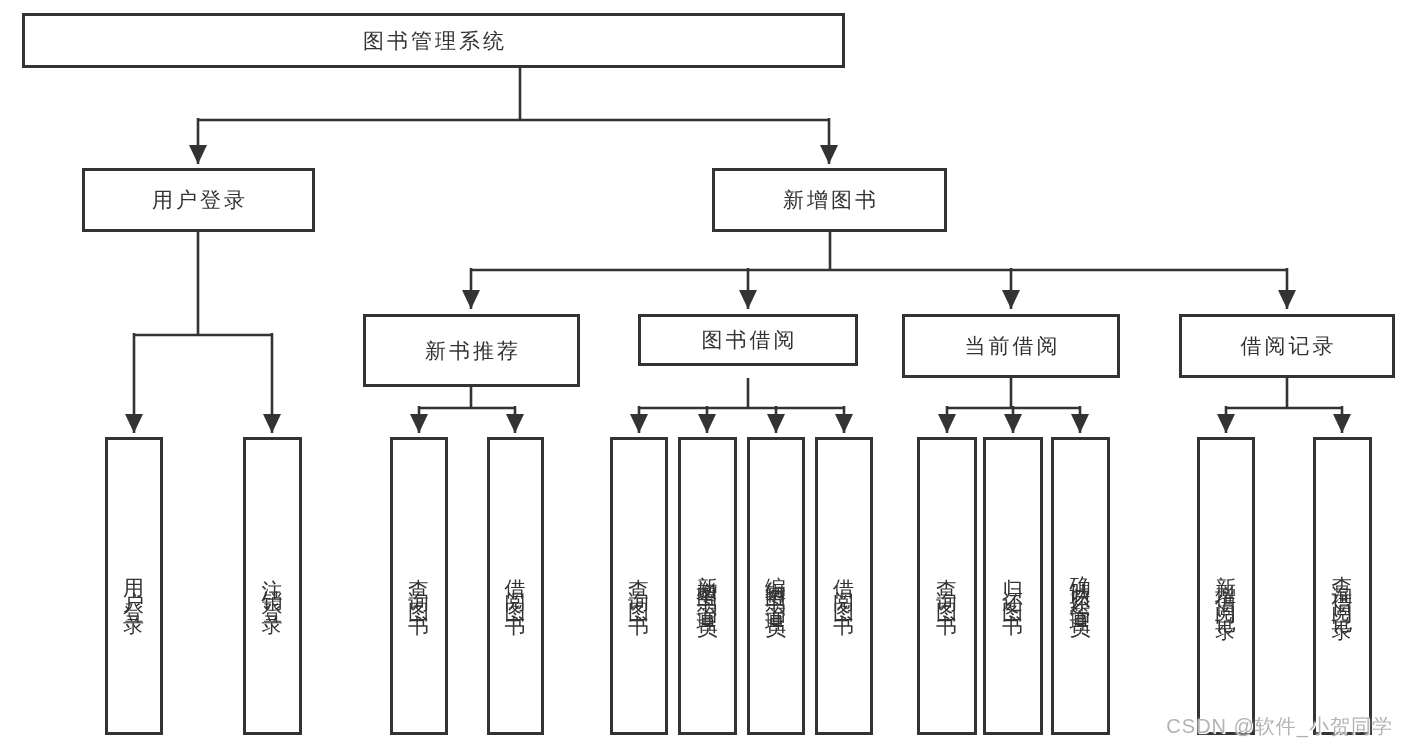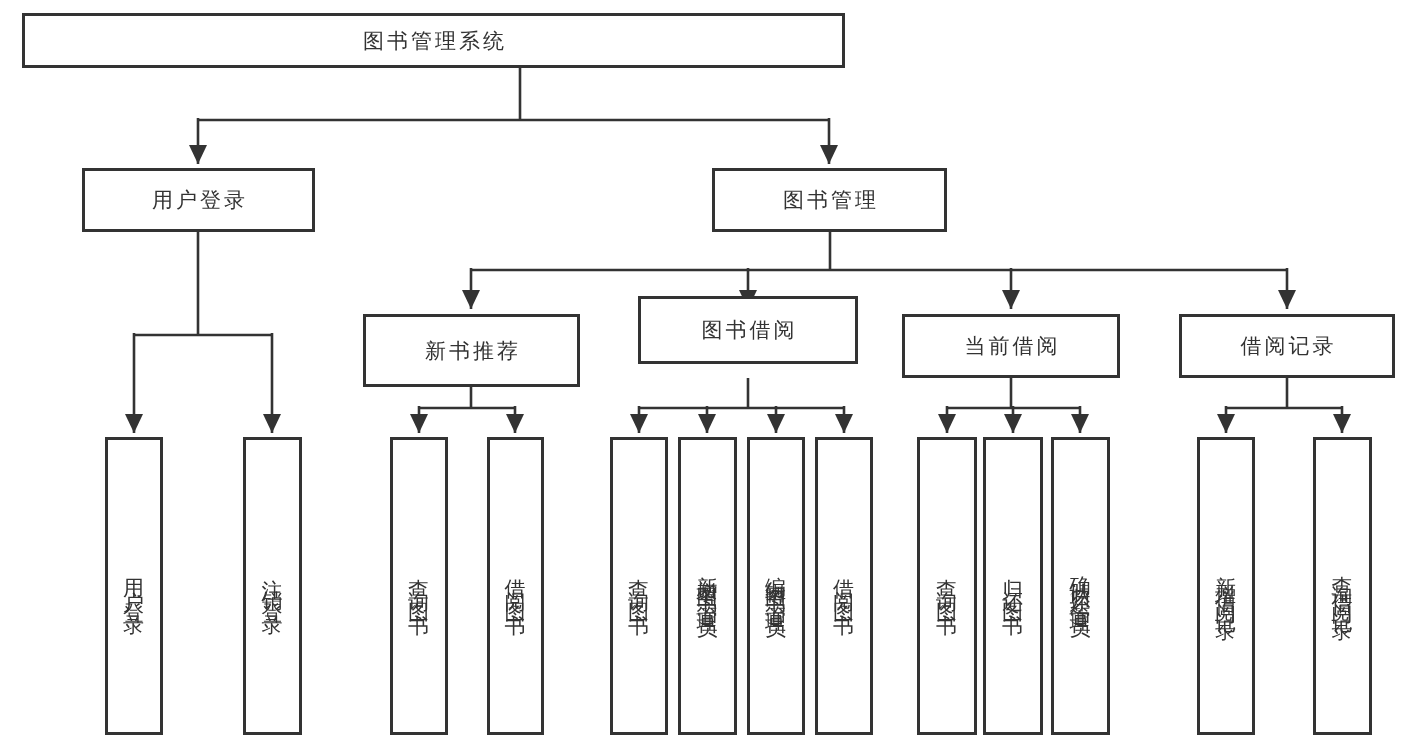--- a/index.html
+++ b/index.html
@@ -111,27 +111,27 @@
   </svg>
 
   <div class="node" style="left:22px; top:13px; width:823px; height:55px;">
     <span class="hlabel">图书管理系统</span>
   </div>
 
   <div class="node" style="left:82px; top:168px; width:233px; height:64px;">
     <span class="hlabel">用户登录</span>
   </div>
   <div class="node" style="left:712px; top:168px; width:235px; height:64px;">
-    <span class="hlabel">图书管理</span>
+    <span class="hlabel">新增图书</span>
   </div>
 
   <div class="node" style="left:363px; top:314px; width:217px; height:73px;">
     <span class="hlabel">新书推荐</span>
   </div>
-  <div class="node" style="left:638px; top:296px; width:220px; height:68px;">
+  <div class="node" style="left:638px; top:314px; width:220px; height:52px;">
     <span class="hlabel">图书借阅</span>
   </div>
   <div class="node" style="left:902px; top:314px; width:218px; height:64px;">
     <span class="hlabel">当前借阅</span>
   </div>
   <div class="node" style="left:1179px; top:314px; width:216px; height:64px;">
     <span class="hlabel">借阅记录</span>
   </div>
 
   <div class="node" style="left:105px; top:437px; width:58px; height:298px;">
@@ -171,14 +171,15 @@
     <span class="vtext">确认归还（管理员）</span>
   </div>
 
   <div class="node leaf-mid" style="left:1197px; top:437px; width:58px; height:298px;">
     <span class="vtext">新增借阅记录</span>
   </div>
   <div class="node leaf-mid" style="left:1313px; top:437px; width:59px; height:298px;">
     <span class="vtext">查询借阅记录</span>
   </div>
 
+  <div class="watermark">CSDN @软件_小贺同学</div>
 
 </div>
 
 </body></html>

